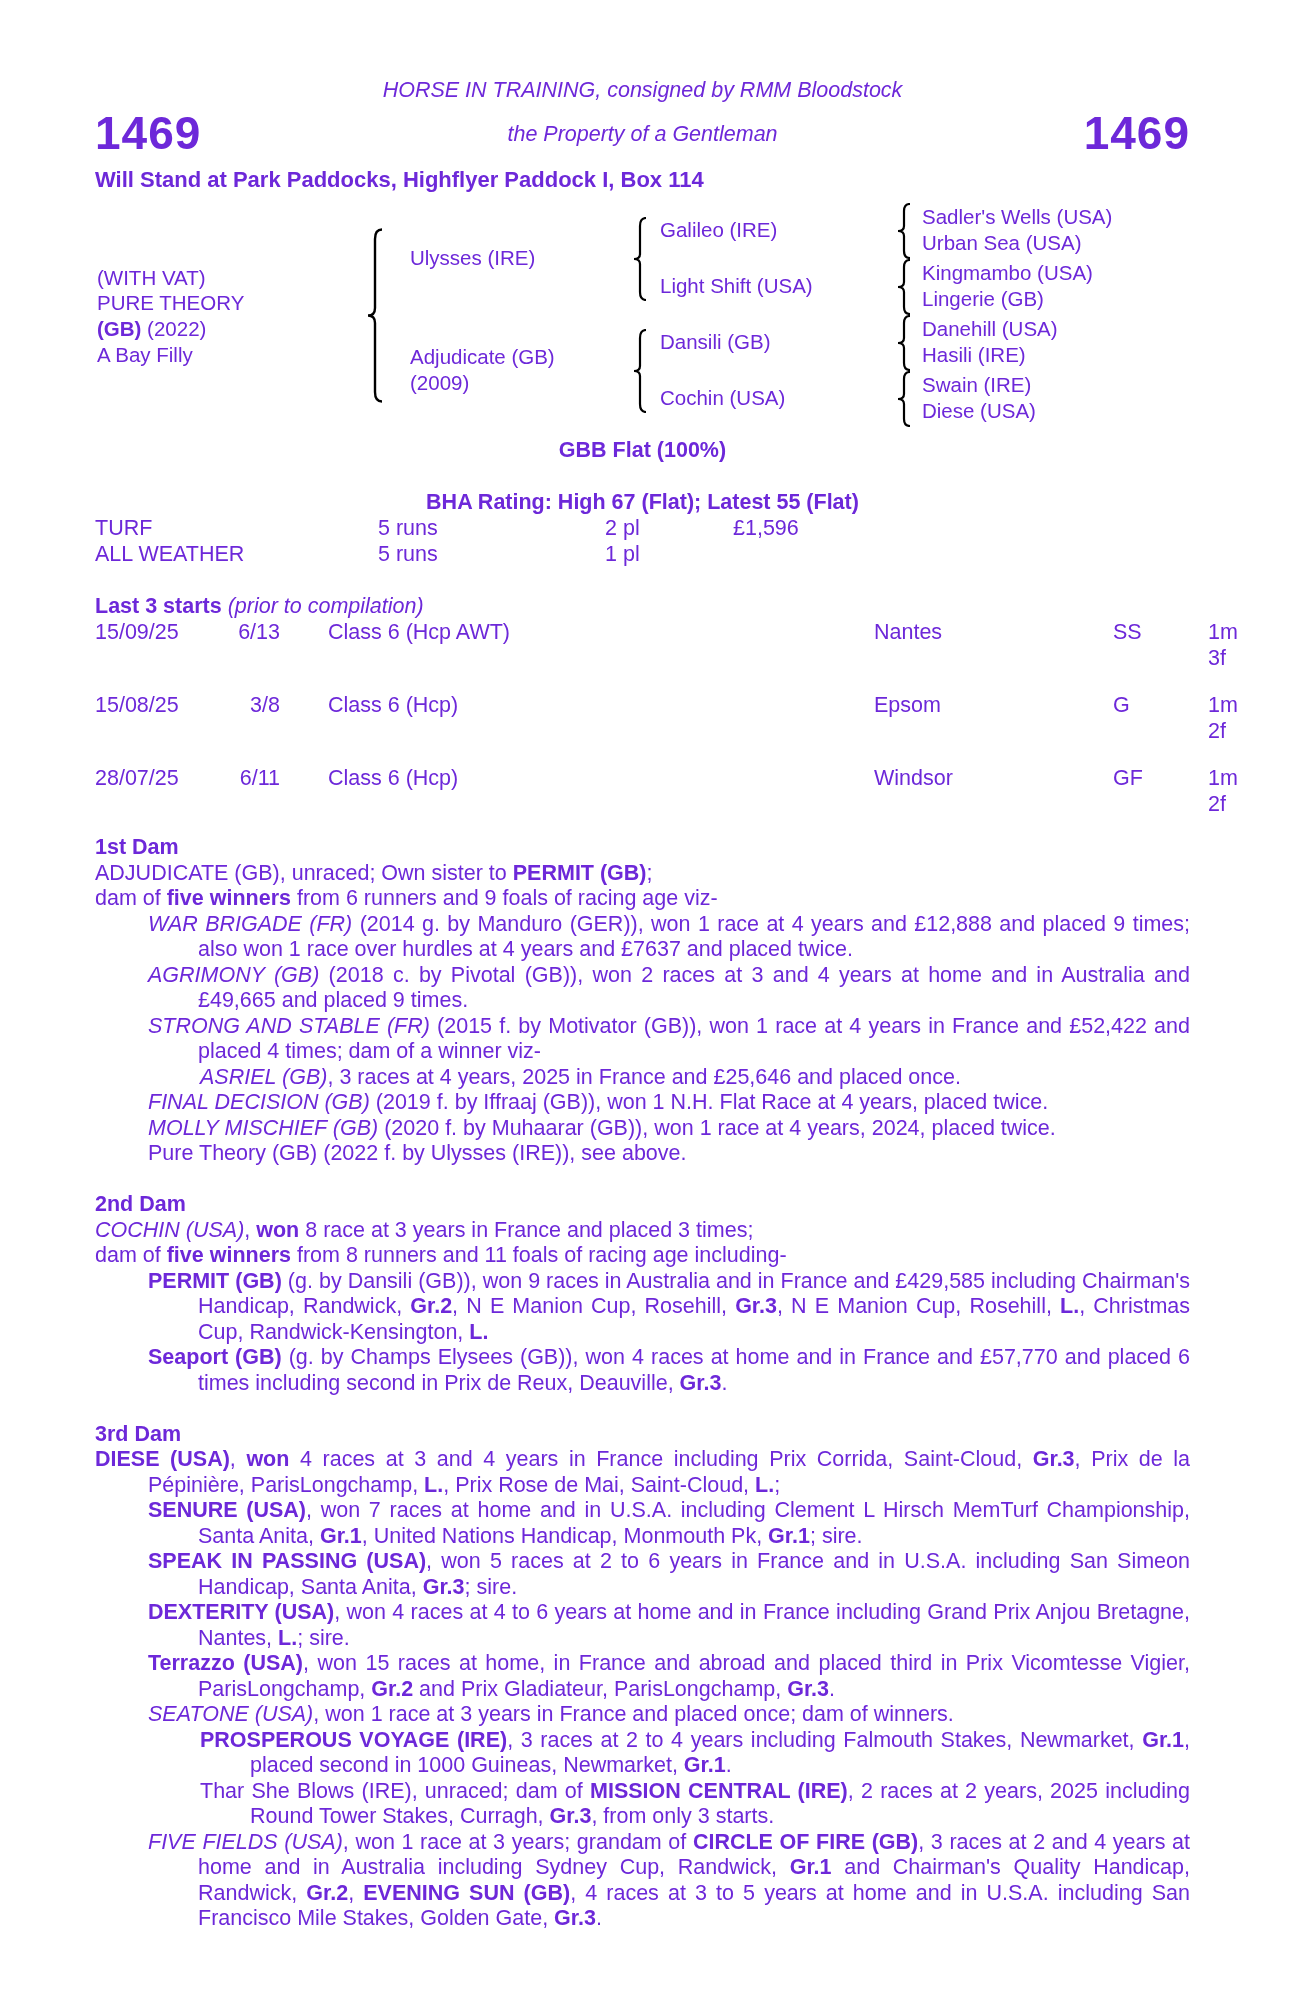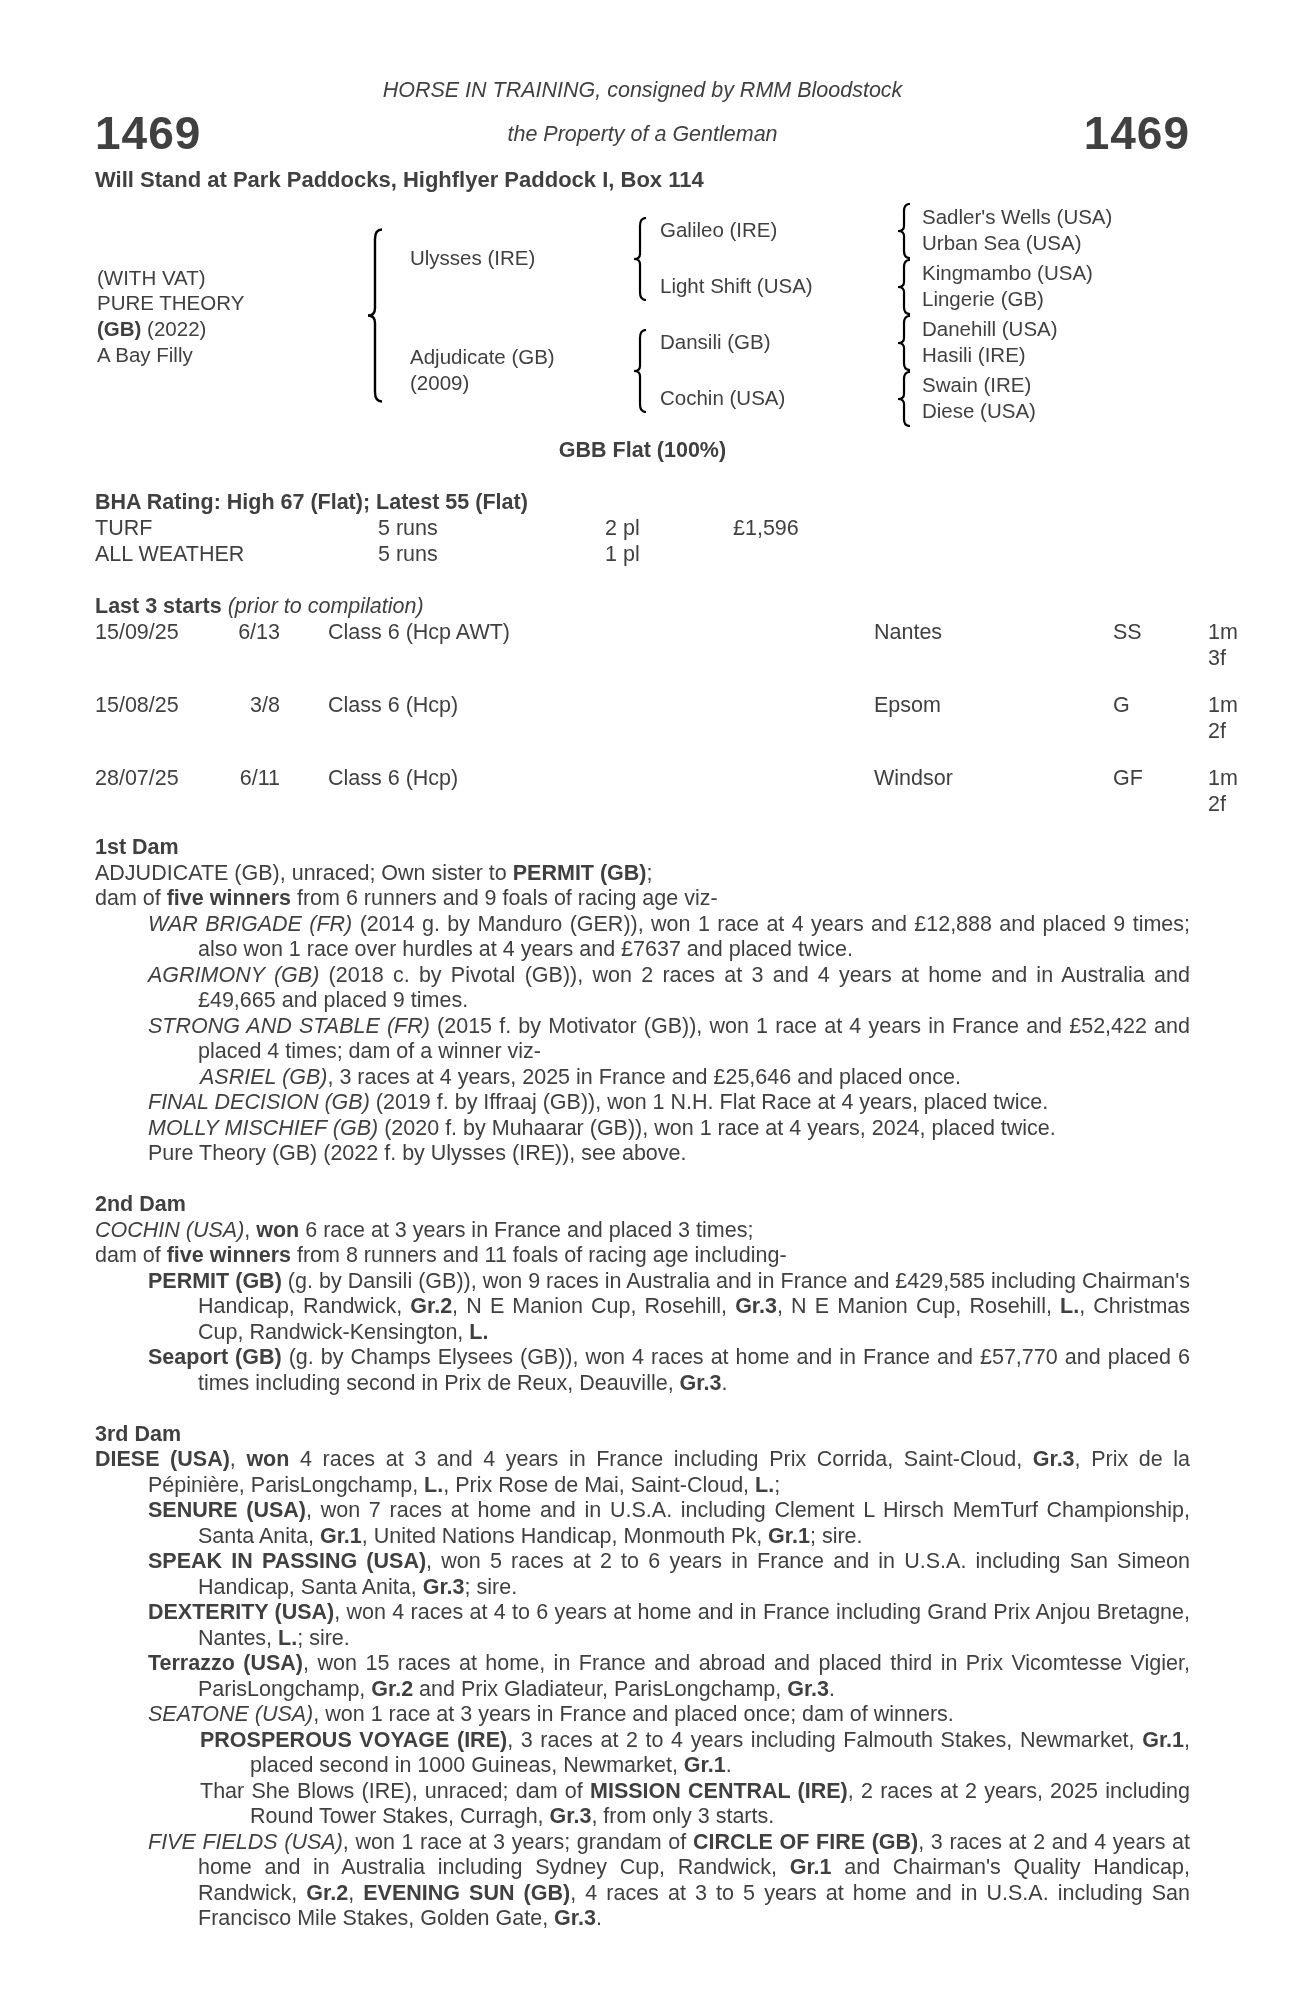--- a/index.html
+++ b/index.html
@@ -1,18 +1,18 @@
 <!DOCTYPE html>
 <html><head>
 <meta charset="utf-8">
 <style>
   html,body { margin:0; padding:0; background:#fff; }
   .page {
     position:relative; width:1315px; height:2000px; background:#ffffff;
-    font-family:"Liberation Sans","DejaVu Sans",sans-serif; color:#404040;
+    font-family:"Liberation Sans","DejaVu Sans",sans-serif; color:#6d28d9;
     overflow:hidden;
   }
   .content { position:absolute; left:95px; top:0; width:1095px; }
 
   
   .header { position:relative; height:200px; }
   .consign-line { position:absolute; top:78px; left:0; width:100%; text-align:center;
                   font-style:italic; font-size:21.5px; }
   .property-line { position:absolute; top:122px; left:0; width:100%; text-align:center;
                   font-style:italic; font-size:21.5px; }
@@ -26,21 +26,21 @@
   .ped-item { position:absolute; line-height:24px; white-space:nowrap; }
   .subject { left:2px; }
   .gen1 { left:315px; }
   .gen2 { left:565px; }
   .gen3 { left:827px; }
   .brace { position:absolute; }
 
   
   .gbb-line { text-align:center; font-weight:bold; font-size:21.5px; line-height:26px; }
   .summary { margin-top:20px; font-size:21.5px; line-height:26px; }
-  .bha-line { margin-top:26px; font-weight:bold; font-size:21.5px; line-height:26px; }
+  .bha-line { margin-top:26px; font-weight:bold; font-size:21.5px; line-height:26px;text-align:center; }
 
   .stats-grid { display:grid; grid-template-columns:283px 227px 128px 1fr;
                 font-size:21.5px; line-height:26px; }
   .last-starts { margin-top:26px; font-size:21.5px; line-height:26px; }
   .ls-title .t { font-weight:bold; }
   .ls-title .s { font-style:italic; }
   .ls-grid { display:grid; grid-template-columns:122px 69px 525px 218px 74px 1fr;gap:21px; }
   .ls-grid .pos { text-align:right; padding-right:27px; }
 
   
@@ -185,21 +185,21 @@
           <p class="lvl2"><span class="i">ASRIEL (GB)</span><span>, 3 races at 4 years, 2025 in France and £25,646 and placed once.</span></p>
           <p class="lvl1"><span class="i">FINAL DECISION (GB)</span><span> (2019 f. by Iffraaj (GB)), won 1 N.H. Flat Race at 4 years, placed twice.</span></p>
           <p class="lvl1"><span class="i">MOLLY MISCHIEF (GB)</span><span> (2020 f. by Muhaarar (GB)), won 1 race at 4 years, 2024, placed twice.</span></p>
           <p class="lvl1"><span>Pure Theory (GB) (2022 f. by Ulysses (IRE)), see above.</span></p>
         </div>
     </div>
 
     <div class="dam-section">
       <h3>2nd Dam</h3>
       <div>
-          <p class="lvl0"><span class="i">COCHIN (USA)</span><span>, </span><span class="b">won</span><span> 6 race at 3 years in France and placed 3 times;</span></p>
+          <p class="lvl0"><span class="i">COCHIN (USA)</span><span>, </span><span class="b">won</span><span> 8 race at 3 years in France and placed 3 times;</span></p>
           <p class="lvl0"><span>dam of </span><span class="b">five winners</span><span> from 8 runners and 11 foals of racing age including-</span></p>
           <p class="lvl1"><span class="b">PERMIT (GB)</span><span> (g. by Dansili (GB)), won 9 races in Australia and in France and £429,585 including Chairman's Handicap, Randwick, </span><span class="b">Gr.2</span><span>, N E Manion Cup, Rosehill, </span><span class="b">Gr.3</span><span>, N E Manion Cup, Rosehill, </span><span class="b">L.</span><span>, Christmas Cup, Randwick-Kensington, </span><span class="b">L.</span></p>
           <p class="lvl1"><span class="b">Seaport (GB)</span><span> (g. by Champs Elysees (GB)), won 4 races at home and in France and £57,770 and placed 6 times including second in Prix de Reux, Deauville, </span><span class="b">Gr.3</span><span>.</span></p>
         </div>
     </div>
 
     <div class="dam-section">
       <h3>3rd Dam</h3>
       <div>
           <p class="lvl0h"><span class="b">DIESE (USA)</span><span>, </span><span class="b">won</span><span> 4 races at 3 and 4 years in France including Prix Corrida, Saint-Cloud, </span><span class="b">Gr.3</span><span>, Prix de la Pépinière, ParisLongchamp, </span><span class="b">L.</span><span>, Prix Rose de Mai, Saint-Cloud, </span><span class="b">L.</span><span>;</span></p>

